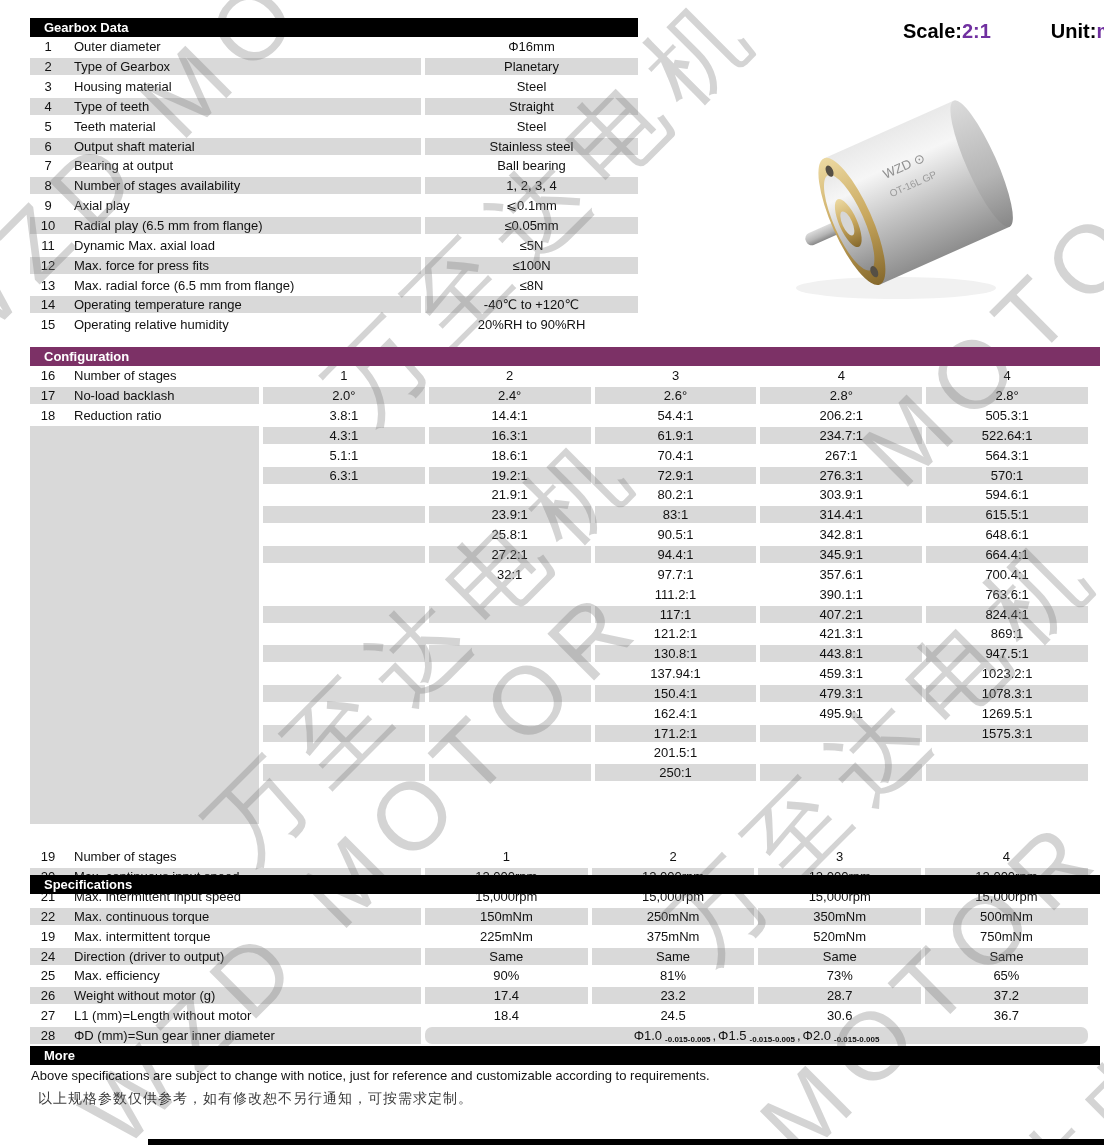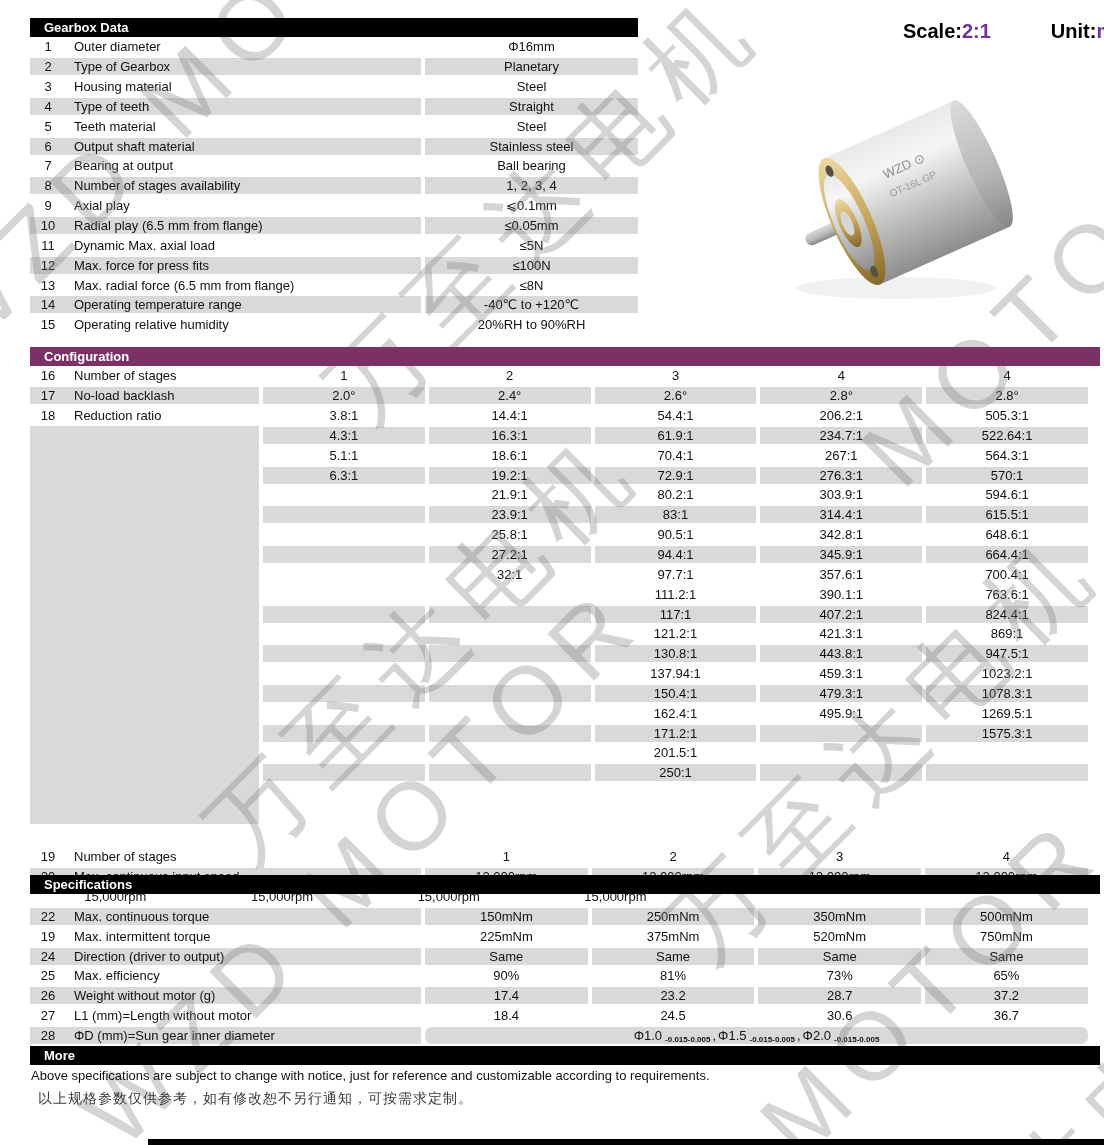--- a/index.html
+++ b/index.html
@@ -419,20 +419,24 @@
         <div class="cell c-main">
           <span class="c-num">20</span>
           <span class="c-lbl">Max. continuous input speed</span>
         </div>
         <div class="cell c-col">12,000rpm</div>
         <div class="cell c-col">12,000rpm</div>
         <div class="cell c-col">12,000rpm</div>
         <div class="cell c-col">12,000rpm</div>
       </div>
       <div class="trow">
+        <div class="cell c-main">
+          <span class="c-num">21</span>
+          <span class="c-lbl">Max. intermittent input speed</span>
+        </div>
         <div class="cell c-col">15,000rpm</div>
         <div class="cell c-col">15,000rpm</div>
         <div class="cell c-col">15,000rpm</div>
         <div class="cell c-col">15,000rpm</div>
       </div>
       <div class="trow alt">
         <div class="cell c-main">
           <span class="c-num">22</span>
           <span class="c-lbl">Max. continuous torque</span>
         </div>

